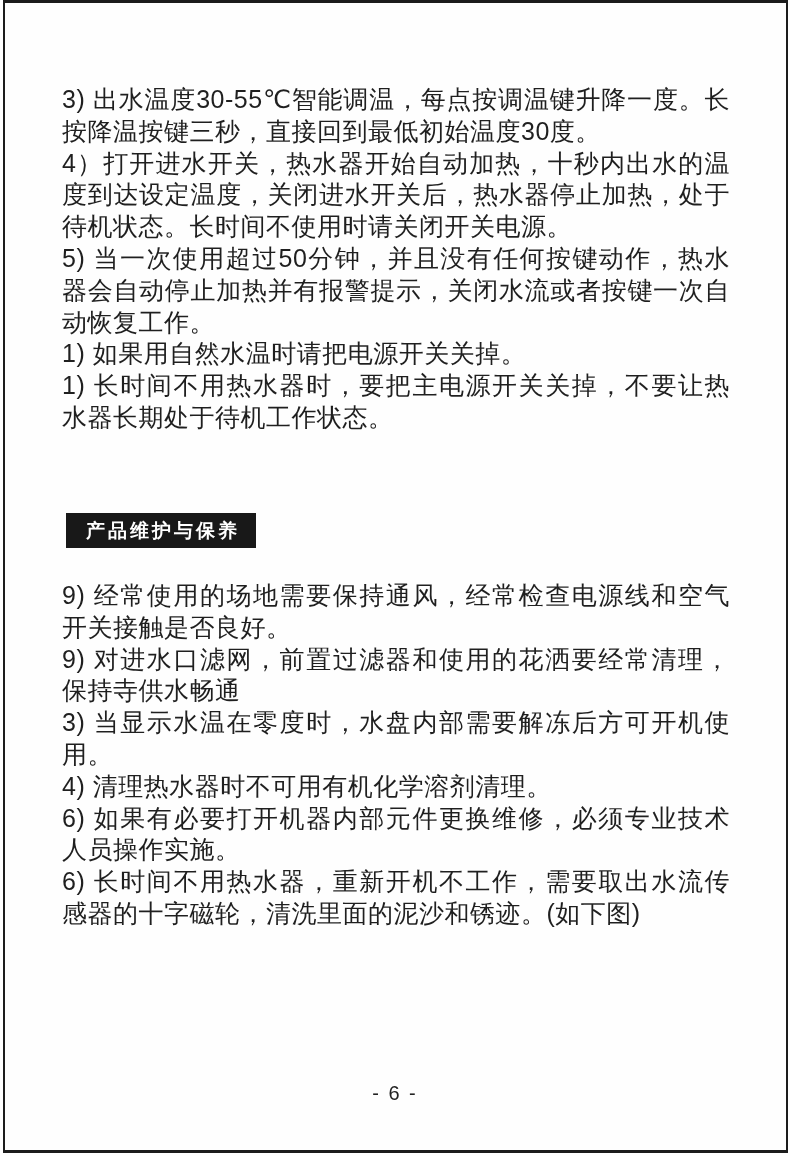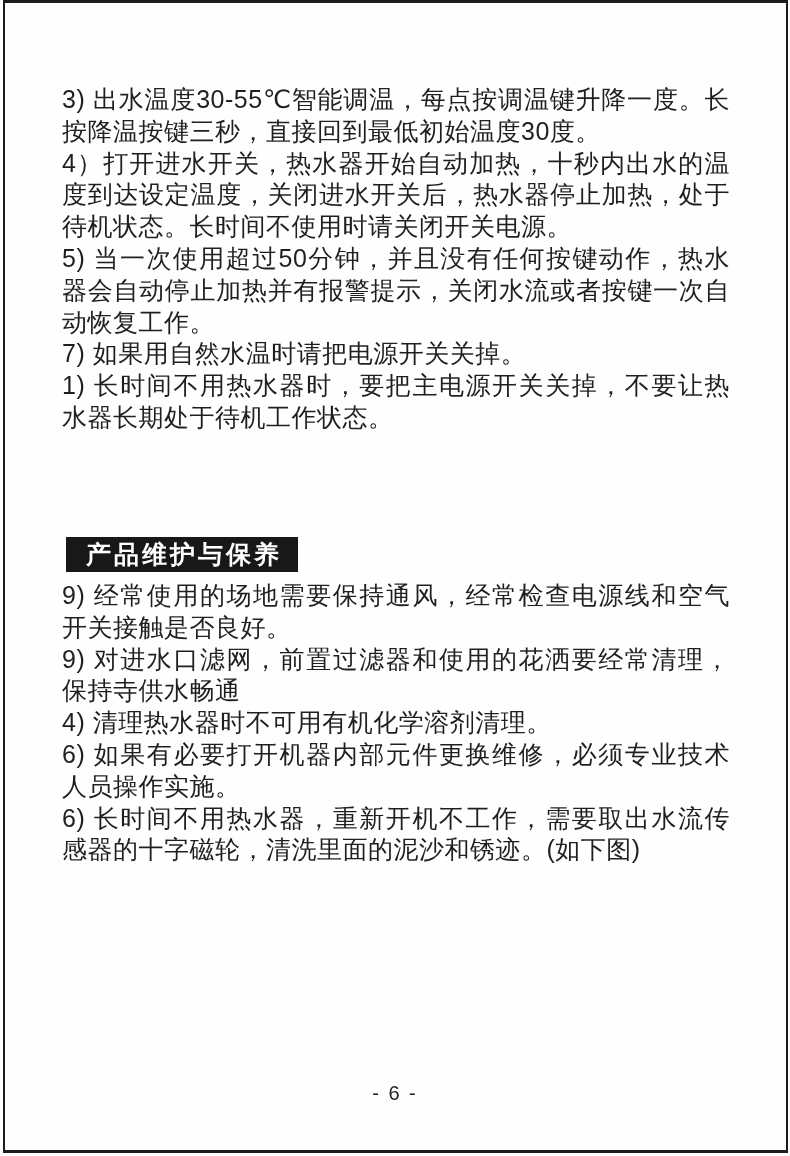--- a/index.html
+++ b/index.html
@@ -48,25 +48,24 @@
     position: absolute;
     left: 66px;
     top: 513px;
     height: 35px;
     box-sizing: border-box;
     background: #181818;
     color: #ffffff;
     display: inline-block;
     padding: 3px 16px 3px 20px;
     line-height: 29px;
-    font-size: 25px;
+    font-size: 19px;
     font-weight: bold;
     letter-spacing: 3px;
     white-space: nowrap;
-    margin-top: 24px;
   }
   .page-number {
     position: absolute;
     left: 0;
     top: 1082px;
     width: 100%;
     text-align: center;
     font-size: 20px;
     letter-spacing: 2px;
     color: #222222;
@@ -76,31 +75,32 @@
 <body>
 
 <div class="page">
 
   <div class="frame"></div>
 
   <div class="text-block block-usage">
     <p>3) 出水温度30-55℃智能调温，每点按调温键升降一度。长按降温按键三秒，直接回到最低初始温度30度。</p>
     <p>4）打开进水开关，热水器开始自动加热，十秒内出水的温度到达设定温度，关闭进水开关后，热水器停止加热，处于待机状态。长时间不使用时请关闭开关电源。</p>
     <p>5) 当一次使用超过50分钟，并且没有任何按键动作，热水器会自动停止加热并有报警提示，关闭水流或者按键一次自动恢复工作。</p>
-    <p>7) 如果用自然水温时请把电源开关关掉。</p>
+    <p>1) 如果用自然水温时请把电源开关关掉。</p>
     <p>1) 长时间不用热水器时，要把主电源开关关掉，不要让热水器长期处于待机工作状态。</p>
   </div>
 
   <div class="section-header">
     <span>产品维护与保养</span>
   </div>
 
   <div class="text-block block-maintenance">
     <p>9) 经常使用的场地需要保持通风，经常检查电源线和空气开关接触是否良好。</p>
     <p>9) 对进水口滤网，前置过滤器和使用的花洒要经常清理，保持寺供水畅通</p>
+    <p>3) 当显示水温在零度时，水盘内部需要解冻后方可开机使用。</p>
     <p>4) 清理热水器时不可用有机化学溶剂清理。</p>
     <p>6) 如果有必要打开机器内部元件更换维修，必须专业技术人员操作实施。</p>
     <p>6) 长时间不用热水器，重新开机不工作，需要取出水流传感器的十字磁轮，清洗里面的泥沙和锈迹。(如下图)</p>
   </div>
 
   <div class="page-number">- 6 -</div>
 
 </div>
 
 </body></html>

